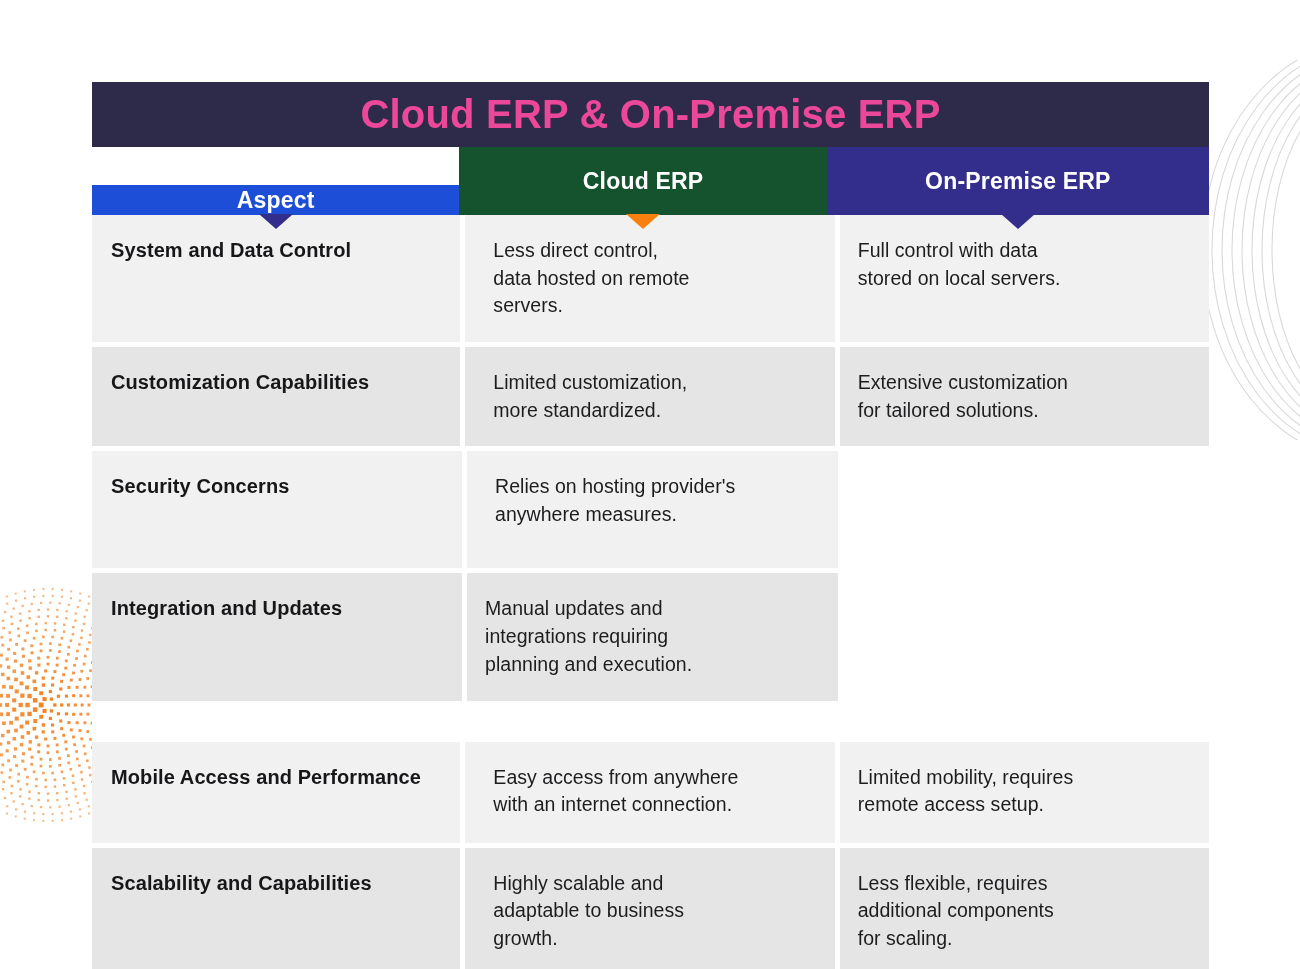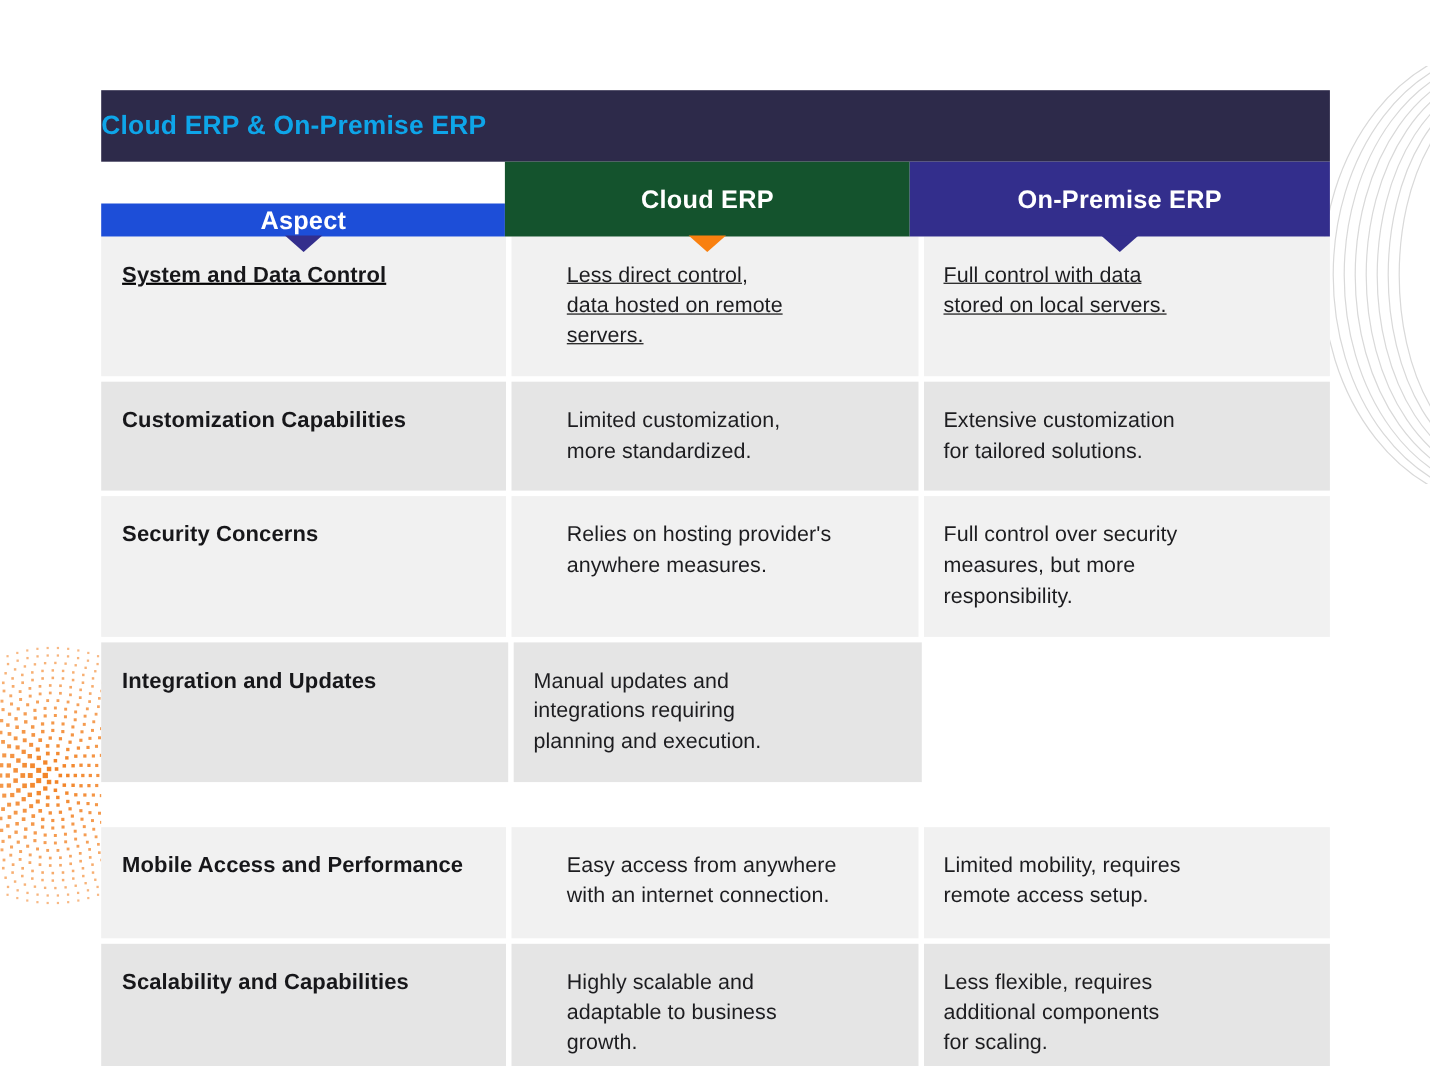--- a/index.html
+++ b/index.html
@@ -39,23 +39,23 @@
   .table-wrap {
     position: absolute;
     left: 92px;
     top: 82px;
     width: 1117px;
     z-index: 2;
   }
 
   .table-title {
     background: #2d2a4a;
-    color: #0ea5e9;
-    text-align: left;
-    font-size: 24px;
+    color: #ec4899;
+    text-align: center;
+    font-size: 40px;
     font-weight: bold;
     letter-spacing: 0.2px;
     height: 65px;
     line-height: 65px;
     overflow: hidden;
   }
 
   
   .header-row {
     display: flex;
@@ -100,21 +100,21 @@
   }
   .row:last-child { margin-bottom: 0; }
 
   .cell {
     box-sizing: border-box;
     display: flex;
     align-items: flex-start;
     padding: 22px 20px 22px 20px;
   }
   .cell.c1 { width: 370px; padding-left: 19px; }
-  .cell.c2 { width: 371px; padding-left: 50px; }
+  .cell.c2 { width: 371px; padding-left: 28px; }
   .cell.c3 { width: 371px; padding-left: 18px; }
 
   .row.odd  .cell { background: #f1f1f1; }
   .row.even .cell { background: #e5e5e5; }
 
   .aspect-text {
     color: #17171a;
     font-size: 20px;
     font-weight: 600;
     line-height: 1.38;
@@ -123,21 +123,21 @@
   .detail-text {
     color: #1d1d20;
     font-size: 19.5px;
     font-weight: 400;
     line-height: 1.42;
     letter-spacing: 0.05px;
     white-space: pre-line;
   }
 
   
-  .row.r1 .cell { min-height: 125px; text-decoration: underline; }
+  .row.r1 .cell { min-height: 125px; }
   .row.r2 .cell { min-height: 93px;  }
   .row.r3 .cell { min-height: 117px; }
   .row.r4 .cell { min-height: 110px; }
   .row.r5 .cell { min-height: 101px; margin-top: 36px; }
   .row.r6 .cell { min-height: 112px; }
 
   .table-foot {
     height: 7px;
     background: #f6f6f6;
   }
@@ -919,25 +919,20 @@
     </div>
 
     <div class="row odd r3">
       <div class="cell c1">
         <span class="aspect-text">Security Concerns</span>
       </div>
       <div class="cell c2">
         <span class="detail-text">Relies on hosting provider's
 anywhere measures.</span>
       </div>
-      <div class="cell c3">
-        <span class="detail-text">Full control over security
-measures, but more
-responsibility.</span>
-      </div>
     </div>
 
     <div class="row even r4">
       <div class="cell c1">
         <span class="aspect-text">Integration and Updates</span>
       </div>
       <div class="cell c3">
         <span class="detail-text">Manual updates and
 integrations requiring
 planning and execution.</span>

